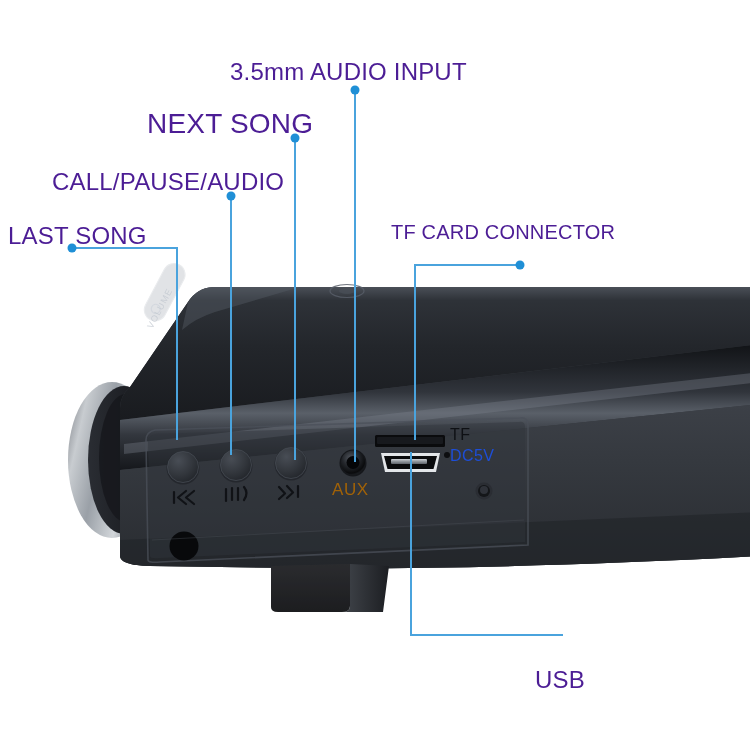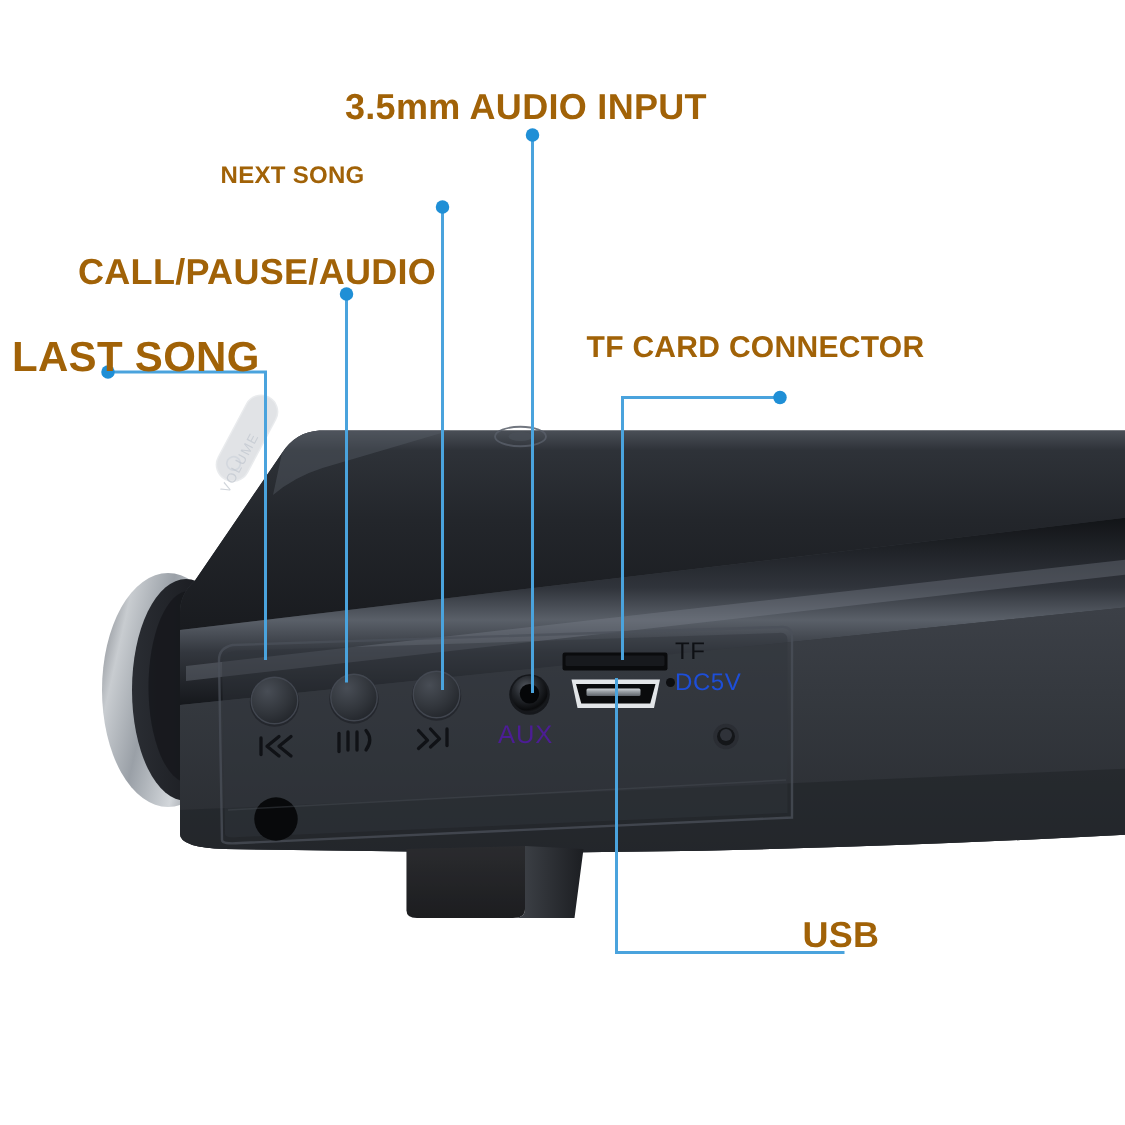--- a/index.html
+++ b/index.html
@@ -8,23 +8,23 @@
     background:#ffffff;
     font-family:"Liberation Sans", sans-serif;
     overflow:hidden;
     position:relative;
   }
   #stage{position:absolute;left:0;top:0;width:750px;height:750px;overflow:hidden;background:#fff;}
 
   
   .callout{
     position:absolute;
-    color:#a16207;
+    color:#4c1d95;
     font-family:"Liberation Sans", sans-serif;
-    font-weight:700;
+    font-weight:400;
     white-space:nowrap;
     letter-spacing:0.2px;
     line-height:1;
   }
 
   
   #leaders{position:absolute;left:0;top:0;width:750px;height:750px;pointer-events:none;}
 
   
   #product{position:absolute;left:0;top:0;width:750px;height:750px;}
@@ -231,21 +231,21 @@
 
     <g>
       <path d="M271,566 L271,607 Q271,612 278,612 L342,612 Q350,612 350,606 L350,564 Z" fill="url(#gFoot)"></path>
       <path d="M350,564 L350,606 Q350,612 342,612 L383,612 L389,566 Z" fill="url(#gFootSide)"></path>
       <path d="M271,566 L271,607 Q271,612 278,612 L342,612 Q350,612 350,606 L350,564 Z" fill="#000" opacity="0.18"></path>
     </g>
 
     <path d="M152,540 L524,520" stroke="#4a4f58" stroke-width="1" opacity="0.4" fill="none"></path>
   </svg>
 
-  <span class="devtxt" style="left:332px;top:481px;font-size:17px;letter-spacing:0.6px;color:#4c1d95;">AUX</span>
+  <span class="devtxt" style="left:332px;top:481px;font-size:17px;letter-spacing:0.6px;color:#a16207;">AUX</span>
   <span class="devtxt" style="left:450px;top:427px;font-size:16px;letter-spacing:0.4px;color:#0e1014;">TF</span>
   <span class="devtxt" style="left:450px;top:448px;font-size:16px;letter-spacing:0.4px;color:#1d4ed8;">DC5V</span>
   <span class="devtxt light" style="left:146px;top:326px;font-size:9px;letter-spacing:1px;transform:rotate(-62deg);transform-origin:left top;color:#c2c8d0;opacity:.75;">VOLUME</span>
 
   <svg id="leaders" viewBox="0 0 750 750">
     <g fill="none" stroke="#4aa3dd" stroke-width="2">
       <path d="M72,248 H177 V440"></path>
       <path d="M231,196 V455"></path>
       <path d="M295,138 V460"></path>
       <path d="M355,90 V462"></path>
@@ -254,25 +254,25 @@
     </g>
     <g fill="#1f8fd6">
       <circle cx="72" cy="248" r="4.5"></circle>
       <circle cx="231" cy="196" r="4.5"></circle>
       <circle cx="295" cy="138" r="4.5"></circle>
       <circle cx="355" cy="90" r="4.5"></circle>
       <circle cx="520" cy="265" r="4.5"></circle>
     </g>
   </svg>
 
-  <div class="callout" style="left:8px;top:224px;font-size:28px;">LAST SONG</div>
+  <div class="callout" style="left:8px;top:224px;font-size:24px;">LAST SONG</div>
 
   <div class="callout" style="left:52px;top:170px;font-size:24px;">CALL/PAUSE/AUDIO</div>
 
-  <div class="callout" style="left:147px;top:110px;font-size:16px;">NEXT SONG</div>
+  <div class="callout" style="left:147px;top:110px;font-size:28px;">NEXT SONG</div>
 
   <div class="callout" style="left:230px;top:60px;font-size:24px;">3.5mm AUDIO INPUT</div>
 
   <div class="callout" style="left:391px;top:222px;font-size:20px;">TF CARD CONNECTOR</div>
 
-  <div class="callout" style="left:535px;top:612px;font-size:24px;">USB</div>
+  <div class="callout" style="left:535px;top:668px;font-size:24px;">USB</div>
 
 </div>
 
 </body></html>

